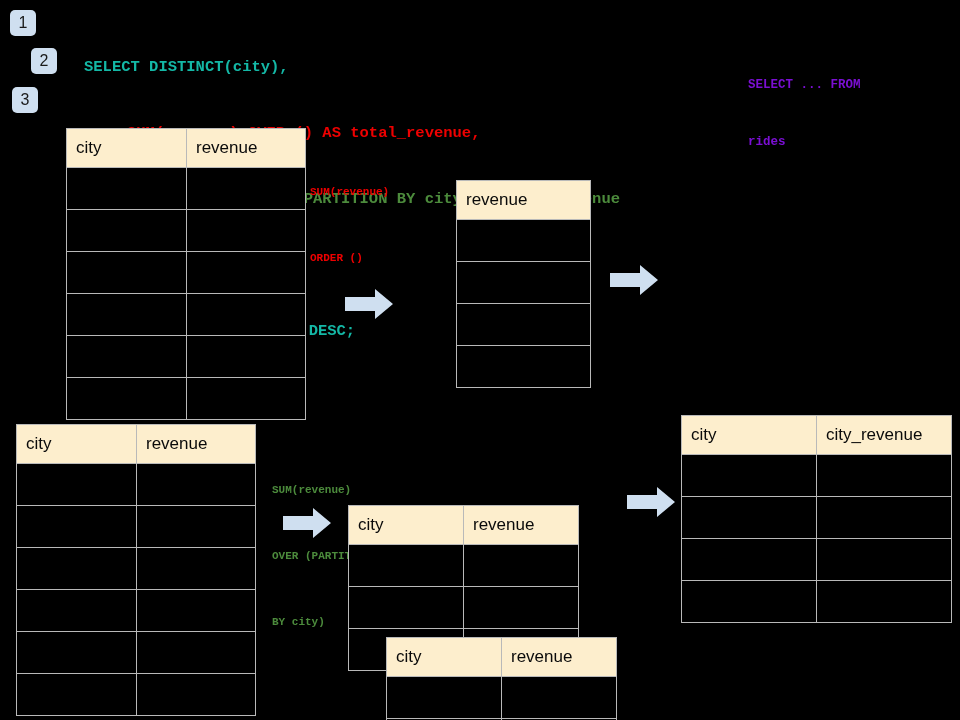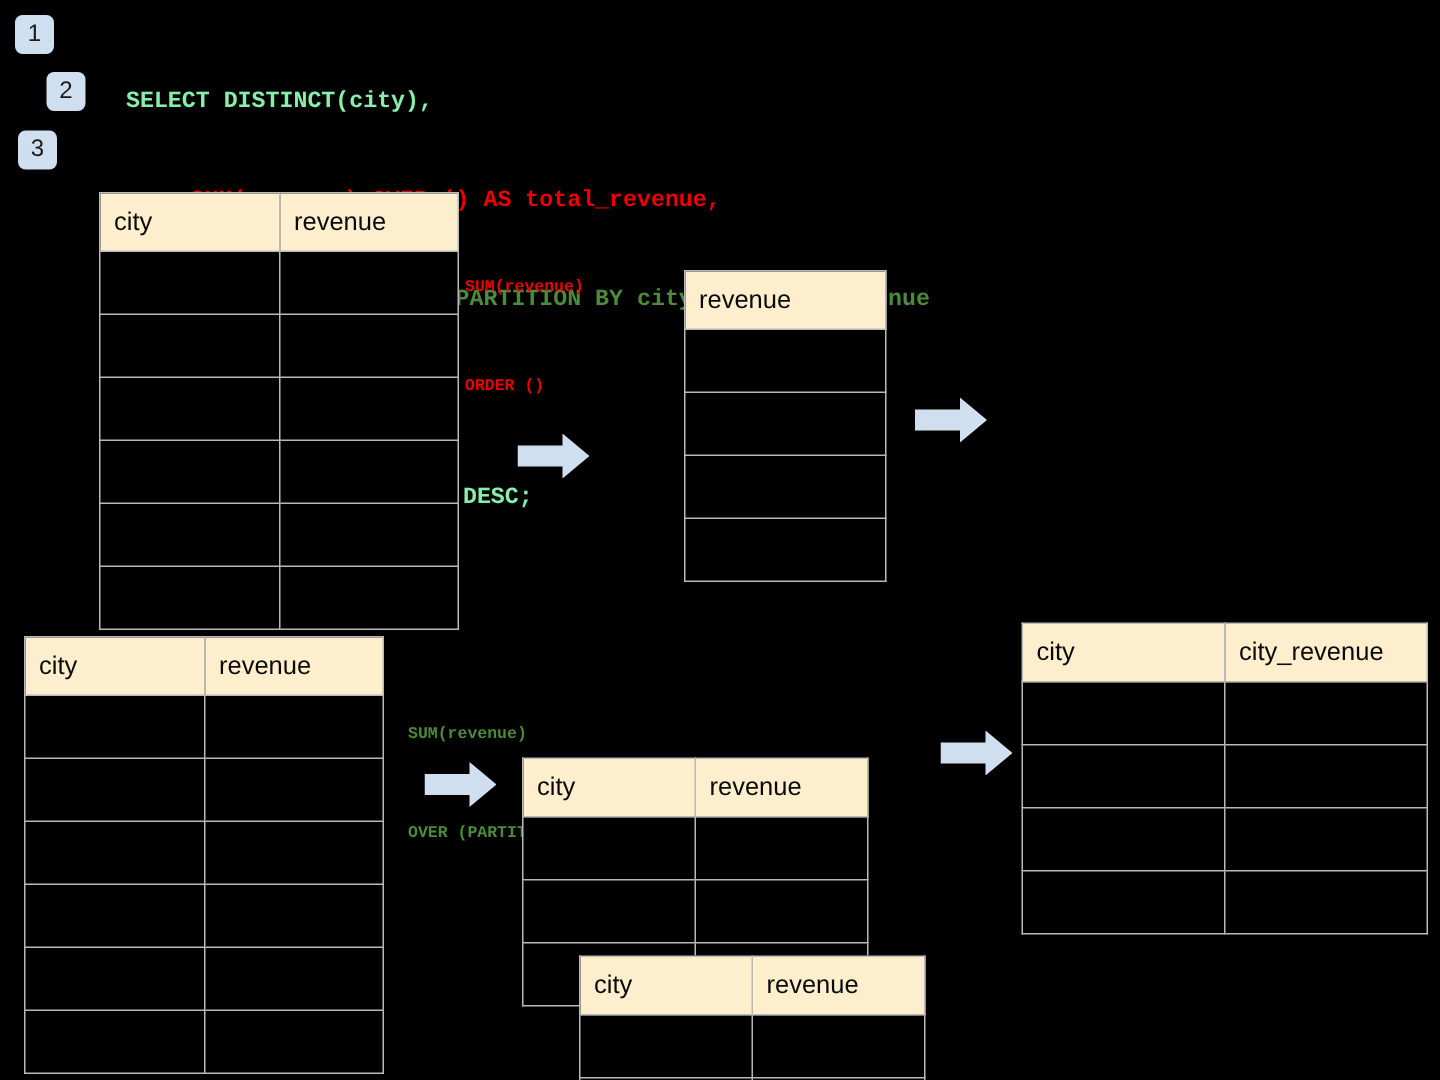--- a/index.html
+++ b/index.html
@@ -34,21 +34,21 @@
   
   .sql-block {
     position: absolute;
     font-family: "Liberation Mono", monospace;
     font-size: 15.5px;
     line-height: 22px;
     white-space: pre;
     letter-spacing: 0px;
   }
   .sql-line { white-space: pre; }
-  .c-purple { color: #86efac; font-weight: bold; }
+  .c-purple { color: #14b8a6; font-weight: bold; }
   .c-red    { color: #ee0000; font-weight: bold; }
   .c-green  { color: #4c8b3c; font-weight: bold; }
 
   
   .side-note {
     position: absolute;
     font-family: "Liberation Mono", monospace;
     font-size: 12.5px;
     line-height: 19px;
     white-space: pre;
@@ -108,29 +108,34 @@
   <div class="step-badge" style="left:12px; top:87px;">3</div>
 
   <div class="sql-block" style="left:84px; top:12px;">
     <div class="sql-line c-purple">SELECT DISTINCT(city),</div>
     <div class="sql-line c-red" style="padding-left:43px;">SUM(revenue) OVER () AS total_revenue,</div>
     <div class="sql-line c-green" style="padding-left:43px;">SUM(revenue) OVER (PARTITION BY city) as city_revenue</div>
     <div class="sql-line c-purple" style="padding-left:20px;">FROM rides</div>
     <div class="sql-line c-purple" style="padding-left:20px;">ORDER by city_revenue DESC;</div>
   </div>
 
+  <div class="side-note" style="left:748px; top:38px;">
+    <div>SELECT ... FROM</div>
+    <div>rides</div>
+  </div>
 
   <div class="annot red" style="left:310px; top:137px;">
     <div>SUM(revenue)</div>
     <div>ORDER ()</div>
   </div>
 
   <div class="annot green" style="left:272px; top:435px;">
     <div>SUM(revenue)</div>
     <div>OVER (PARTITION</div>
+    <div>BY city)</div>
   </div>
 
   <table class="tbl" style="left:66px; top:128px; width:239px;">
     <colgroup>
         <col style="width:120px">
         <col style="width:119px">
       </colgroup>
     <thead>
       <tr>
         <th style="height:38px;">city</th>

